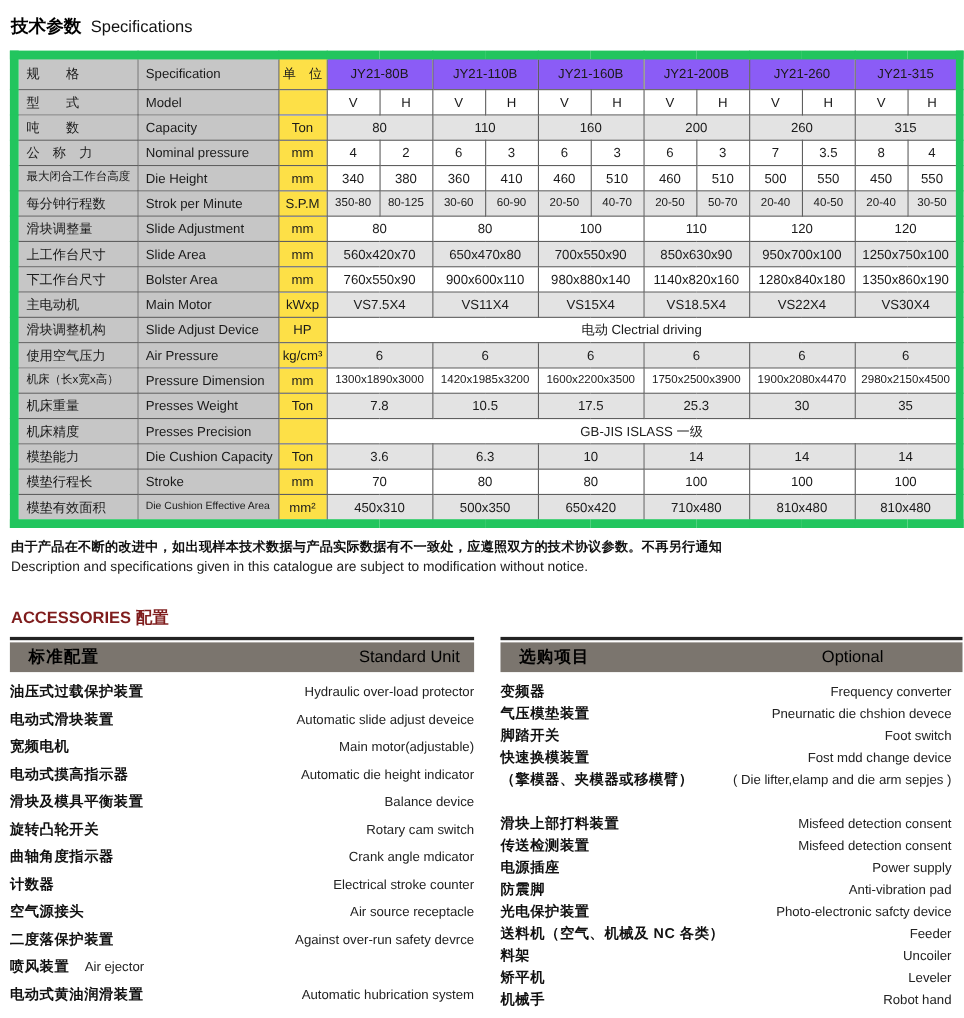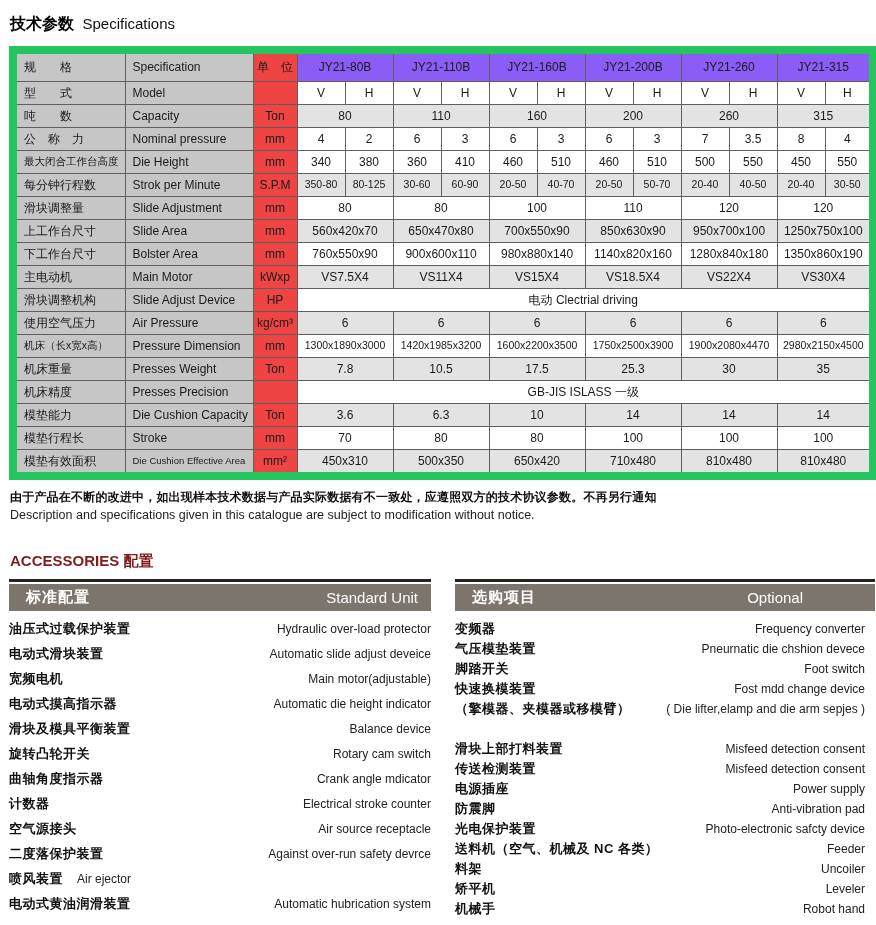--- a/index.html
+++ b/index.html
@@ -11,41 +11,41 @@
   .title-zh{font-size:16px;font-weight:bold;color:#000;}
   .title-en{font-size:15px;color:#111;margin-left:4px;}
 
   
   table.spec{border-collapse:collapse;table-layout:fixed;width:860px;border:8px solid #22c55e;padding-left:20px;}
   table.spec th,table.spec td{border:1px solid #5f5f5f;font-size:12px;text-align:center;
     padding:0 2px;height:22px;line-height:1.05;overflow:hidden;white-space:nowrap;}
   table.spec tr.hdr th{height:27px;font-weight:normal;}
   .lblz{background:#c6c6c6;text-align:left !important;padding-left:7px !important;}
   .lble{background:#c6c6c6;text-align:left !important;padding-left:7px !important;}
-  .lblu{background:#ef4444;}
+  .lblu{background:#fde047;}
   .mhead{background:#8b5cf6;}
   .w{background:#ffffff;}
   .s{background:#e3e3e3;}
   .tight{font-size:10.5px !important;}
   .smallzh{font-size:10.5px !important;}
   .smallen{font-size:9.5px !important;}
 
   
   .notes{margin:9px 0 0 1px;}
   .note-zh{font-size:12px;font-weight:bold;color:#111;letter-spacing:.2px;}
   .note-en{font-size:12.5px;color:#222;margin-top:2px;}
 
   
   .acc-title{margin:30px 0 8px 1px;font-size:15px;font-weight:bold;color:#7f1d1d;}
   .acc-cols{display:flex;gap:24px;}
   .acc-col{flex:0 0 auto;}
   .acc-col.left{width:422px;}
   .acc-col.right{width:420px;}
   .bar-rule{height:3px;background:#232323;margin-bottom:2px;}
-  .bar{height:27px;background:#7b756e;color:#ffffff;display:flex;align-items:center;justify-content:space-between;}
+  .bar{height:27px;background:#7b756e;color:#000000;display:flex;align-items:center;justify-content:space-between;}
   .bar .bzh{font-size:15px;font-weight:bold;padding-left:17px;letter-spacing:1px;}
   .bar .ben{font-size:15px;}
   .bar.leftbar .ben{padding-right:13px;}
   .bar.rightbar .ben{padding-right:72px;}
 
   .acc-list{margin-top:9px;}
   .acc-item{display:flex;justify-content:space-between;align-items:baseline;}
   .acc-col.left .acc-item{height:25px;}
   .acc-col.right .acc-item{height:20px;padding-right:10px;}
   .acc-item .izh{font-size:13px;font-weight:bold;color:#111;letter-spacing:.5px;white-space:nowrap;}

